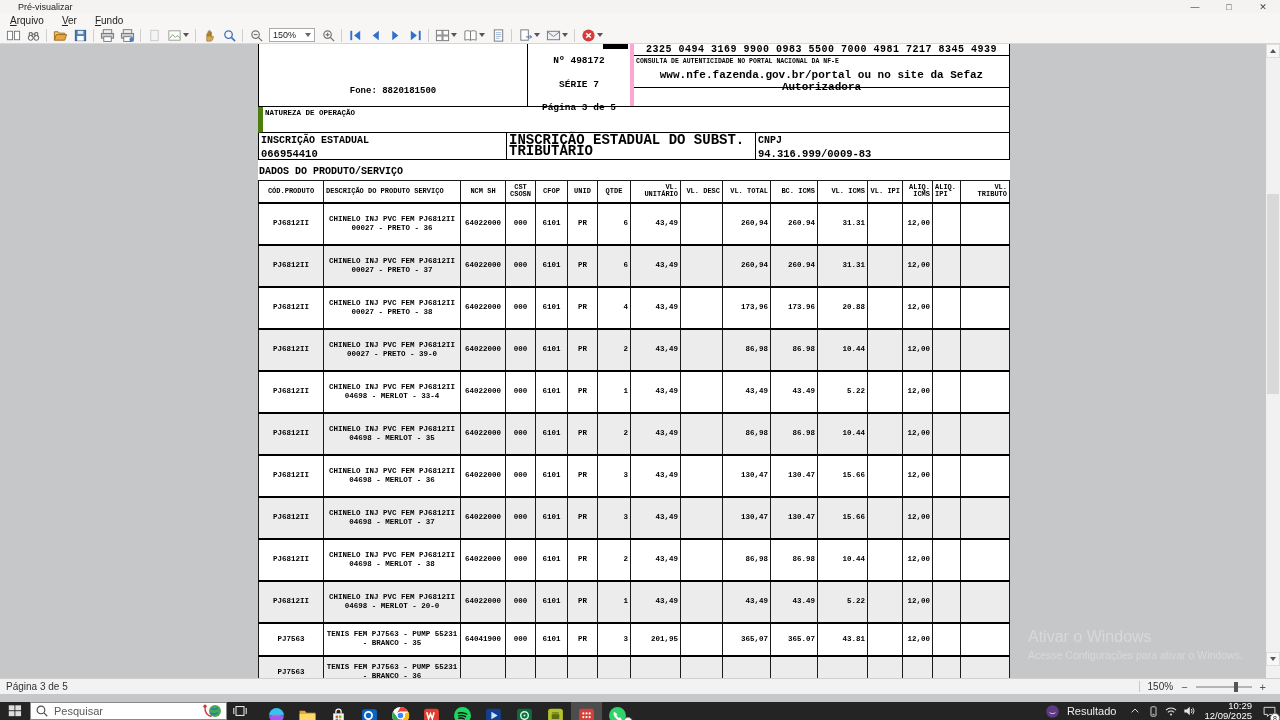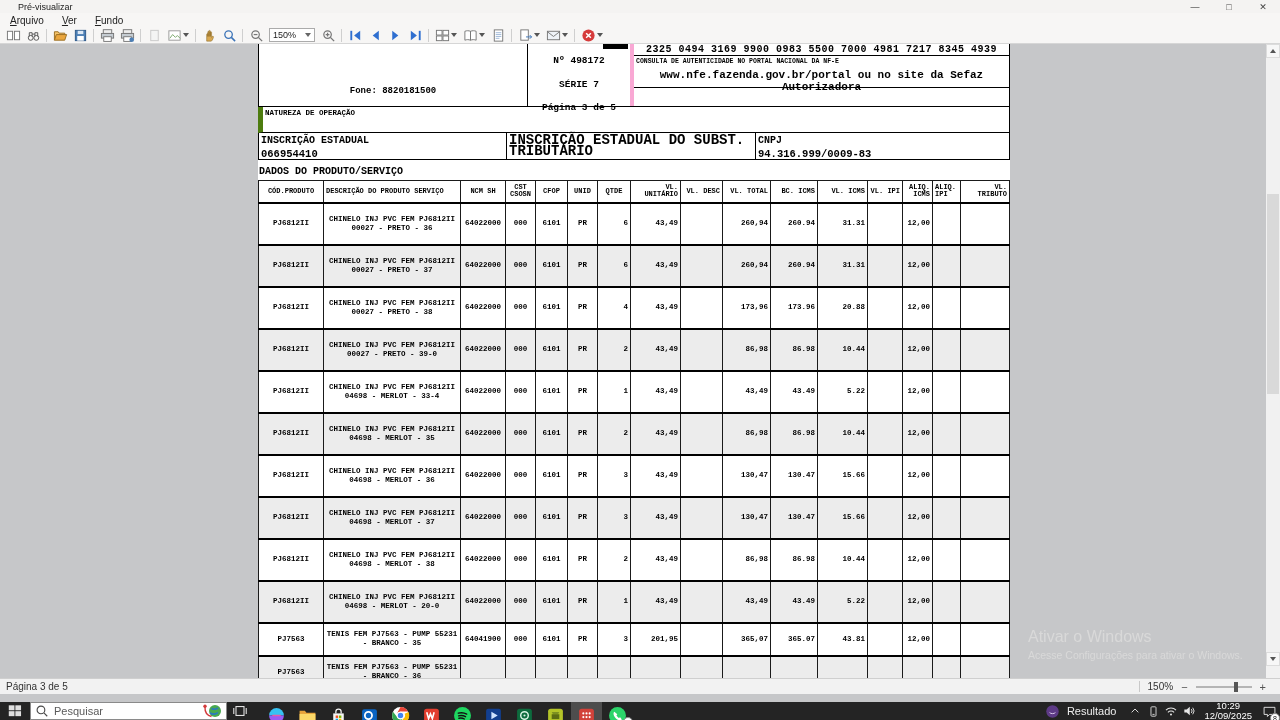--- a/index.html
+++ b/index.html
@@ -83,21 +83,21 @@
 .searchbox .stext{flex:1}
 .taskview{width:26px;display:flex;align-items:center;justify-content:center}
 .apps{display:flex;margin-left:8px}
 .app{position:relative;width:31px;height:26px;display:flex;align-items:center;justify-content:center}
 .app.active{background:#4d4d4d}
 .runline{position:absolute;bottom:0;left:4px;right:4px;height:2px;background:#76b9ed}
 .badge{position:absolute;right:0;bottom:1px;width:10px;height:10px;border-radius:50%;background:#fff;color:#111;font-size:7px;line-height:9px;text-align:center;border:1px solid #888;font-family:"Liberation Sans",sans-serif}
 .tbright{margin-left:auto;display:flex;align-items:center;color:#eee}
 .trayapp{display:flex;align-items:center;gap:7px;padding:0 10px;font-size:11px;height:100%}
 .trayico{width:18px;height:26px;display:flex;align-items:center;justify-content:center}
-.clock{font-size:9.5px;line-height:10px;text-align:center;padding:0 6px;color:#fff}
+.clock{font-size:9.5px;line-height:10px;text-align:right;padding:0 6px;color:#fff}
 .notif{position:relative;width:22px;height:26px;display:flex;align-items:center;justify-content:center}
 u{text-decoration:underline}
 </style>
 </head>
 <body>
 
 <div class="titlebar">
   <span>Pré-visualizar</span>
   <div class="winctl">
     <span>—</span>

